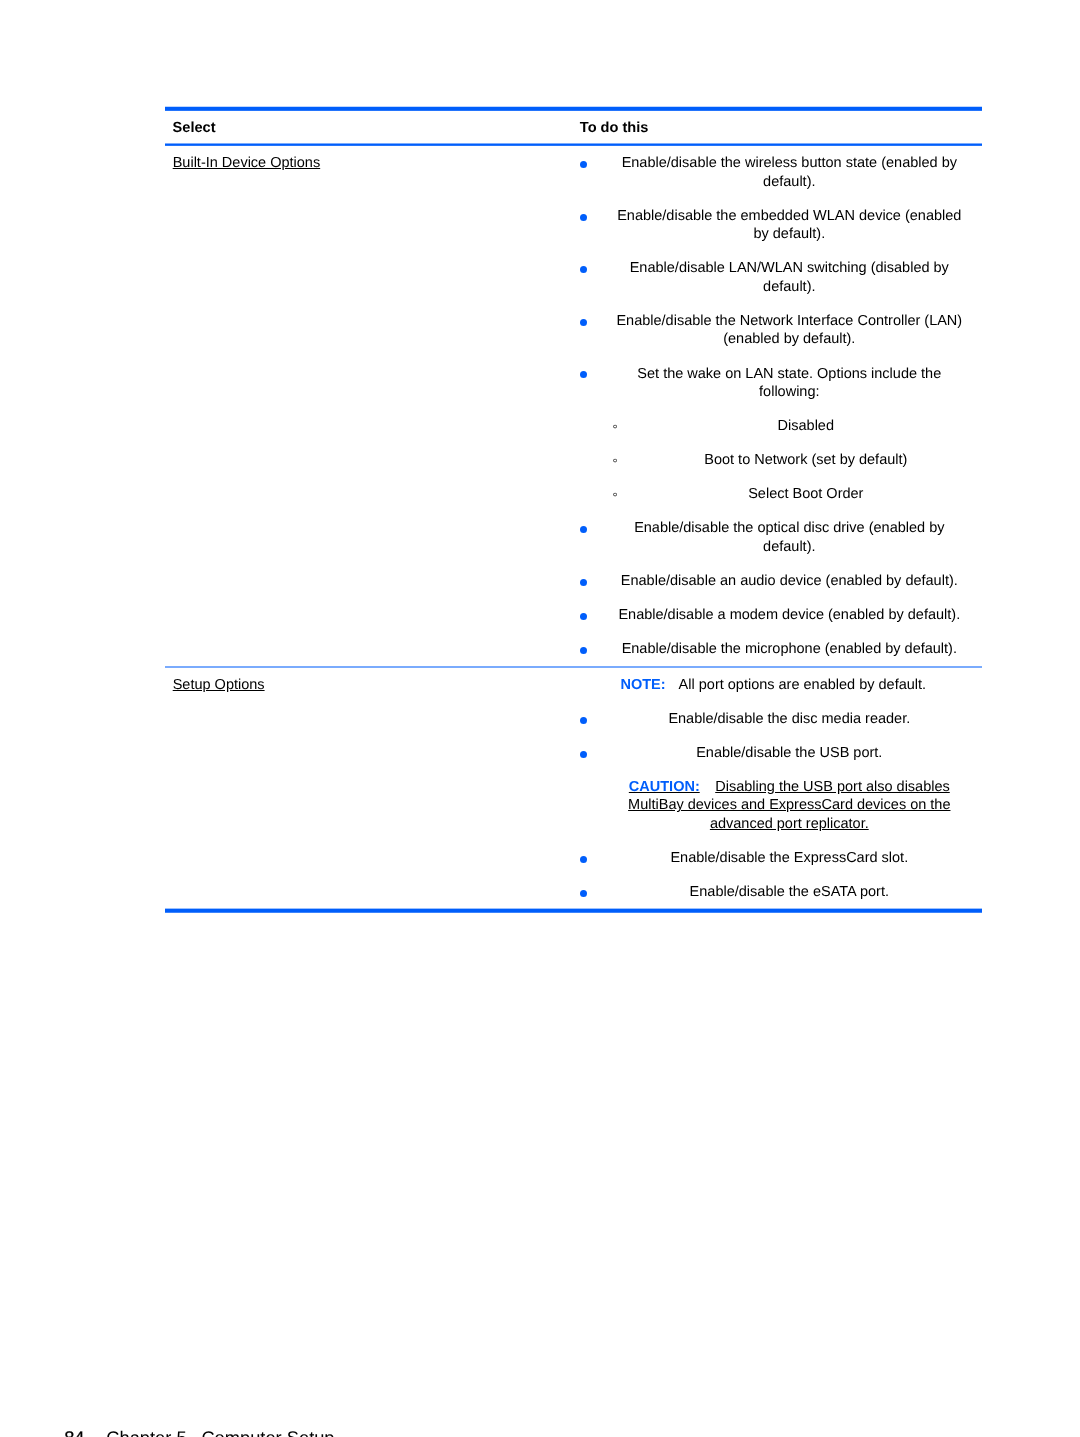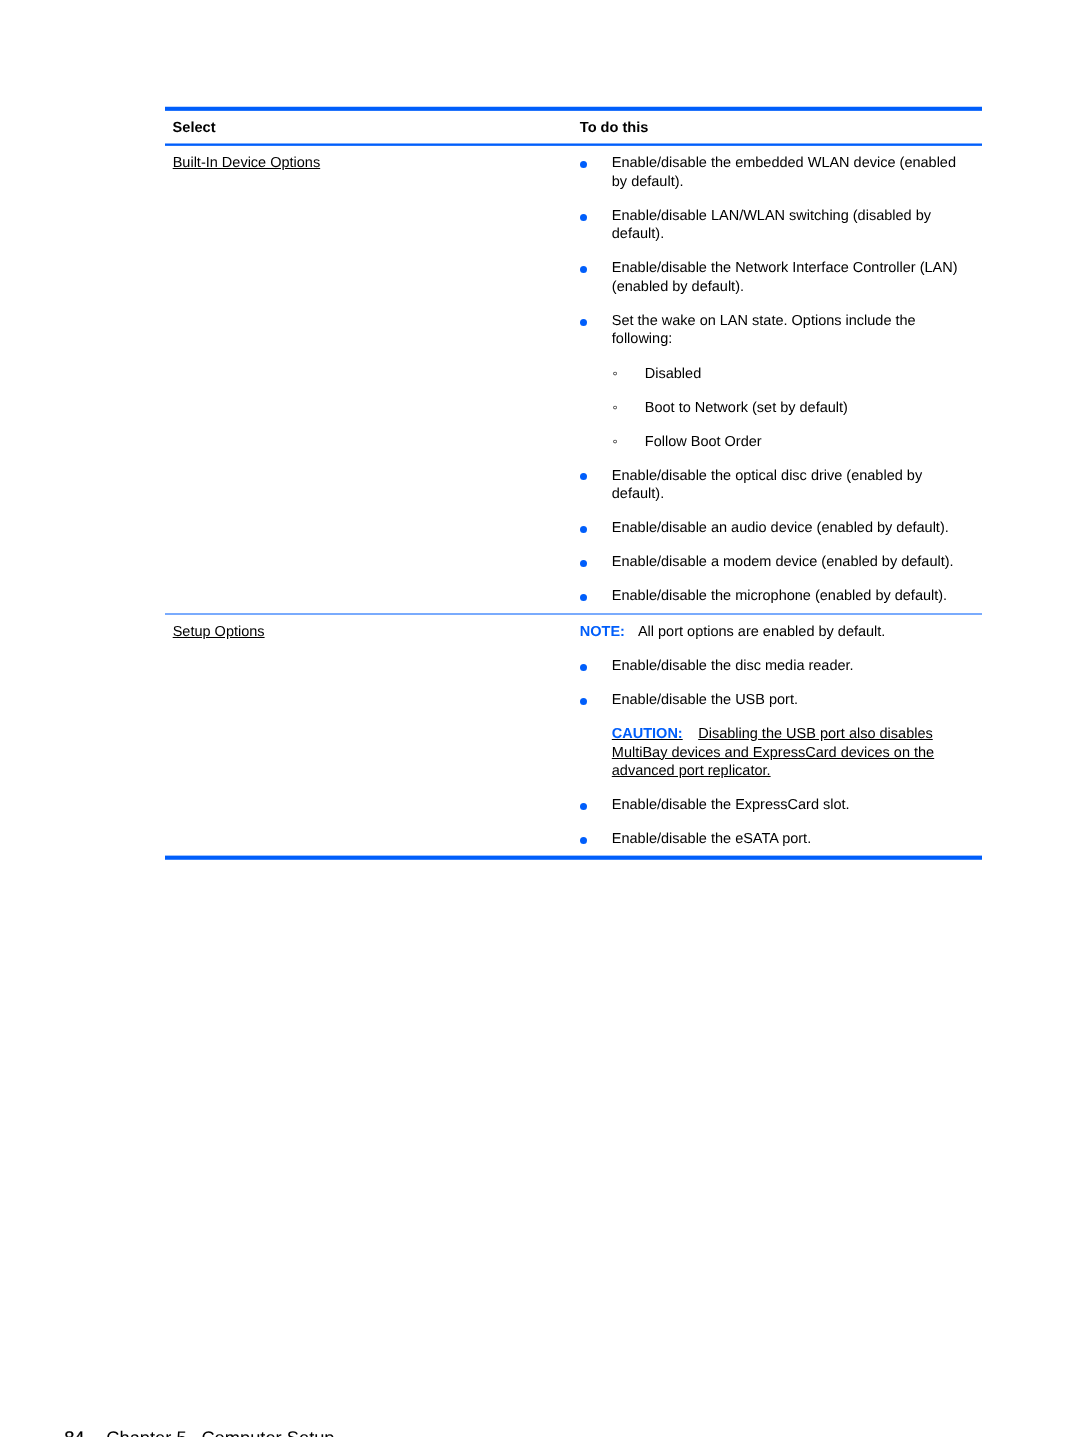--- a/index.html
+++ b/index.html
@@ -1,20 +1,20 @@
 <!DOCTYPE html>
 <html><head>
 <meta charset="utf-8">
 <title>Computer Setup</title>
 <style>
   html,body{margin:0;padding:0;}
   body{width:1080px;height:1437px;background:#ffffff;
        font-family:"Liberation Sans",sans-serif;color:#000;
        -webkit-font-smoothing:antialiased;text-rendering:geometricPrecision;}
-  .page{position:relative;width:1080px;height:1437px;overflow:hidden;transform:translateZ(0);}
+  .page{position:relative;width:1080px;height:1437px;overflow:hidden;transform:translateZ(0);text-align:center;}
 
   .table{position:absolute;left:164.8px;top:107px;width:817.4px;}
   
   .rule-top{height:6px;margin-top:-1px;margin-bottom:-1px;background:linear-gradient(to bottom,
       rgba(0,94,251,.25) 0,rgba(0,94,251,.25) 16.6667%,
       rgba(0,94,251,1) 16.6667%,rgba(0,94,251,1) 66.6667%,
       rgba(0,94,251,.86) 66.6667%,rgba(0,94,251,.86) 83.3333%,
       rgba(0,94,251,0) 83.3333%);}
   .rule-mid{height:5px;margin-top:-1px;margin-bottom:-1px;background:linear-gradient(to bottom,
       rgba(0,94,251,0) 0,rgba(0,94,251,0) 20%,
@@ -67,27 +67,28 @@
     <div class="rule-top"></div>
     <div class="hdr">
       <div class="cell" style="left:7.8px">Select</div>
       <div class="cell" style="left:415px">To do this</div>
     </div>
     <div class="rule-mid"></div>
 
     <div class="row">
       <div class="label" style="top:9.2px">Built-In Device Options</div>
       <div class="content">
+        <div class="bitem"><span class="dot"></span><span>Enable/disable the wireless button state (enabled by default).</span></div>
         <div class="bitem"><span class="dot"></span><span>Enable/disable the embedded WLAN device (enabled by default).</span></div>
         <div class="bitem"><span class="dot"></span><span>Enable/disable LAN/WLAN switching (disabled by default).</span></div>
         <div class="bitem"><span class="dot"></span><span>Enable/disable the Network Interface Controller (LAN) (enabled by default).</span></div>
         <div class="bitem"><span class="dot"></span><span>Set the wake on LAN state. Options include the following:</span></div>
         <div class="sitem"><span class="ring">◦</span><span>Disabled</span></div>
         <div class="sitem"><span class="ring">◦</span><span>Boot to Network (set by default)</span></div>
-        <div class="sitem"><span class="ring">◦</span><span>Follow Boot Order</span></div>
+        <div class="sitem"><span class="ring">◦</span><span>Select Boot Order</span></div>
         <div class="bitem"><span class="dot"></span><span>Enable/disable the optical disc drive (enabled by default).</span></div>
         <div class="bitem"><span class="dot"></span><span>Enable/disable an audio device (enabled by default).</span></div>
         <div class="bitem"><span class="dot"></span><span>Enable/disable a modem device (enabled by default).</span></div>
         <div class="bitem"><span class="dot"></span><span>Enable/disable the microphone (enabled by default).</span></div>
       </div>
     </div>
 
     <div class="rule-thin"></div>
 
     <div class="row">

